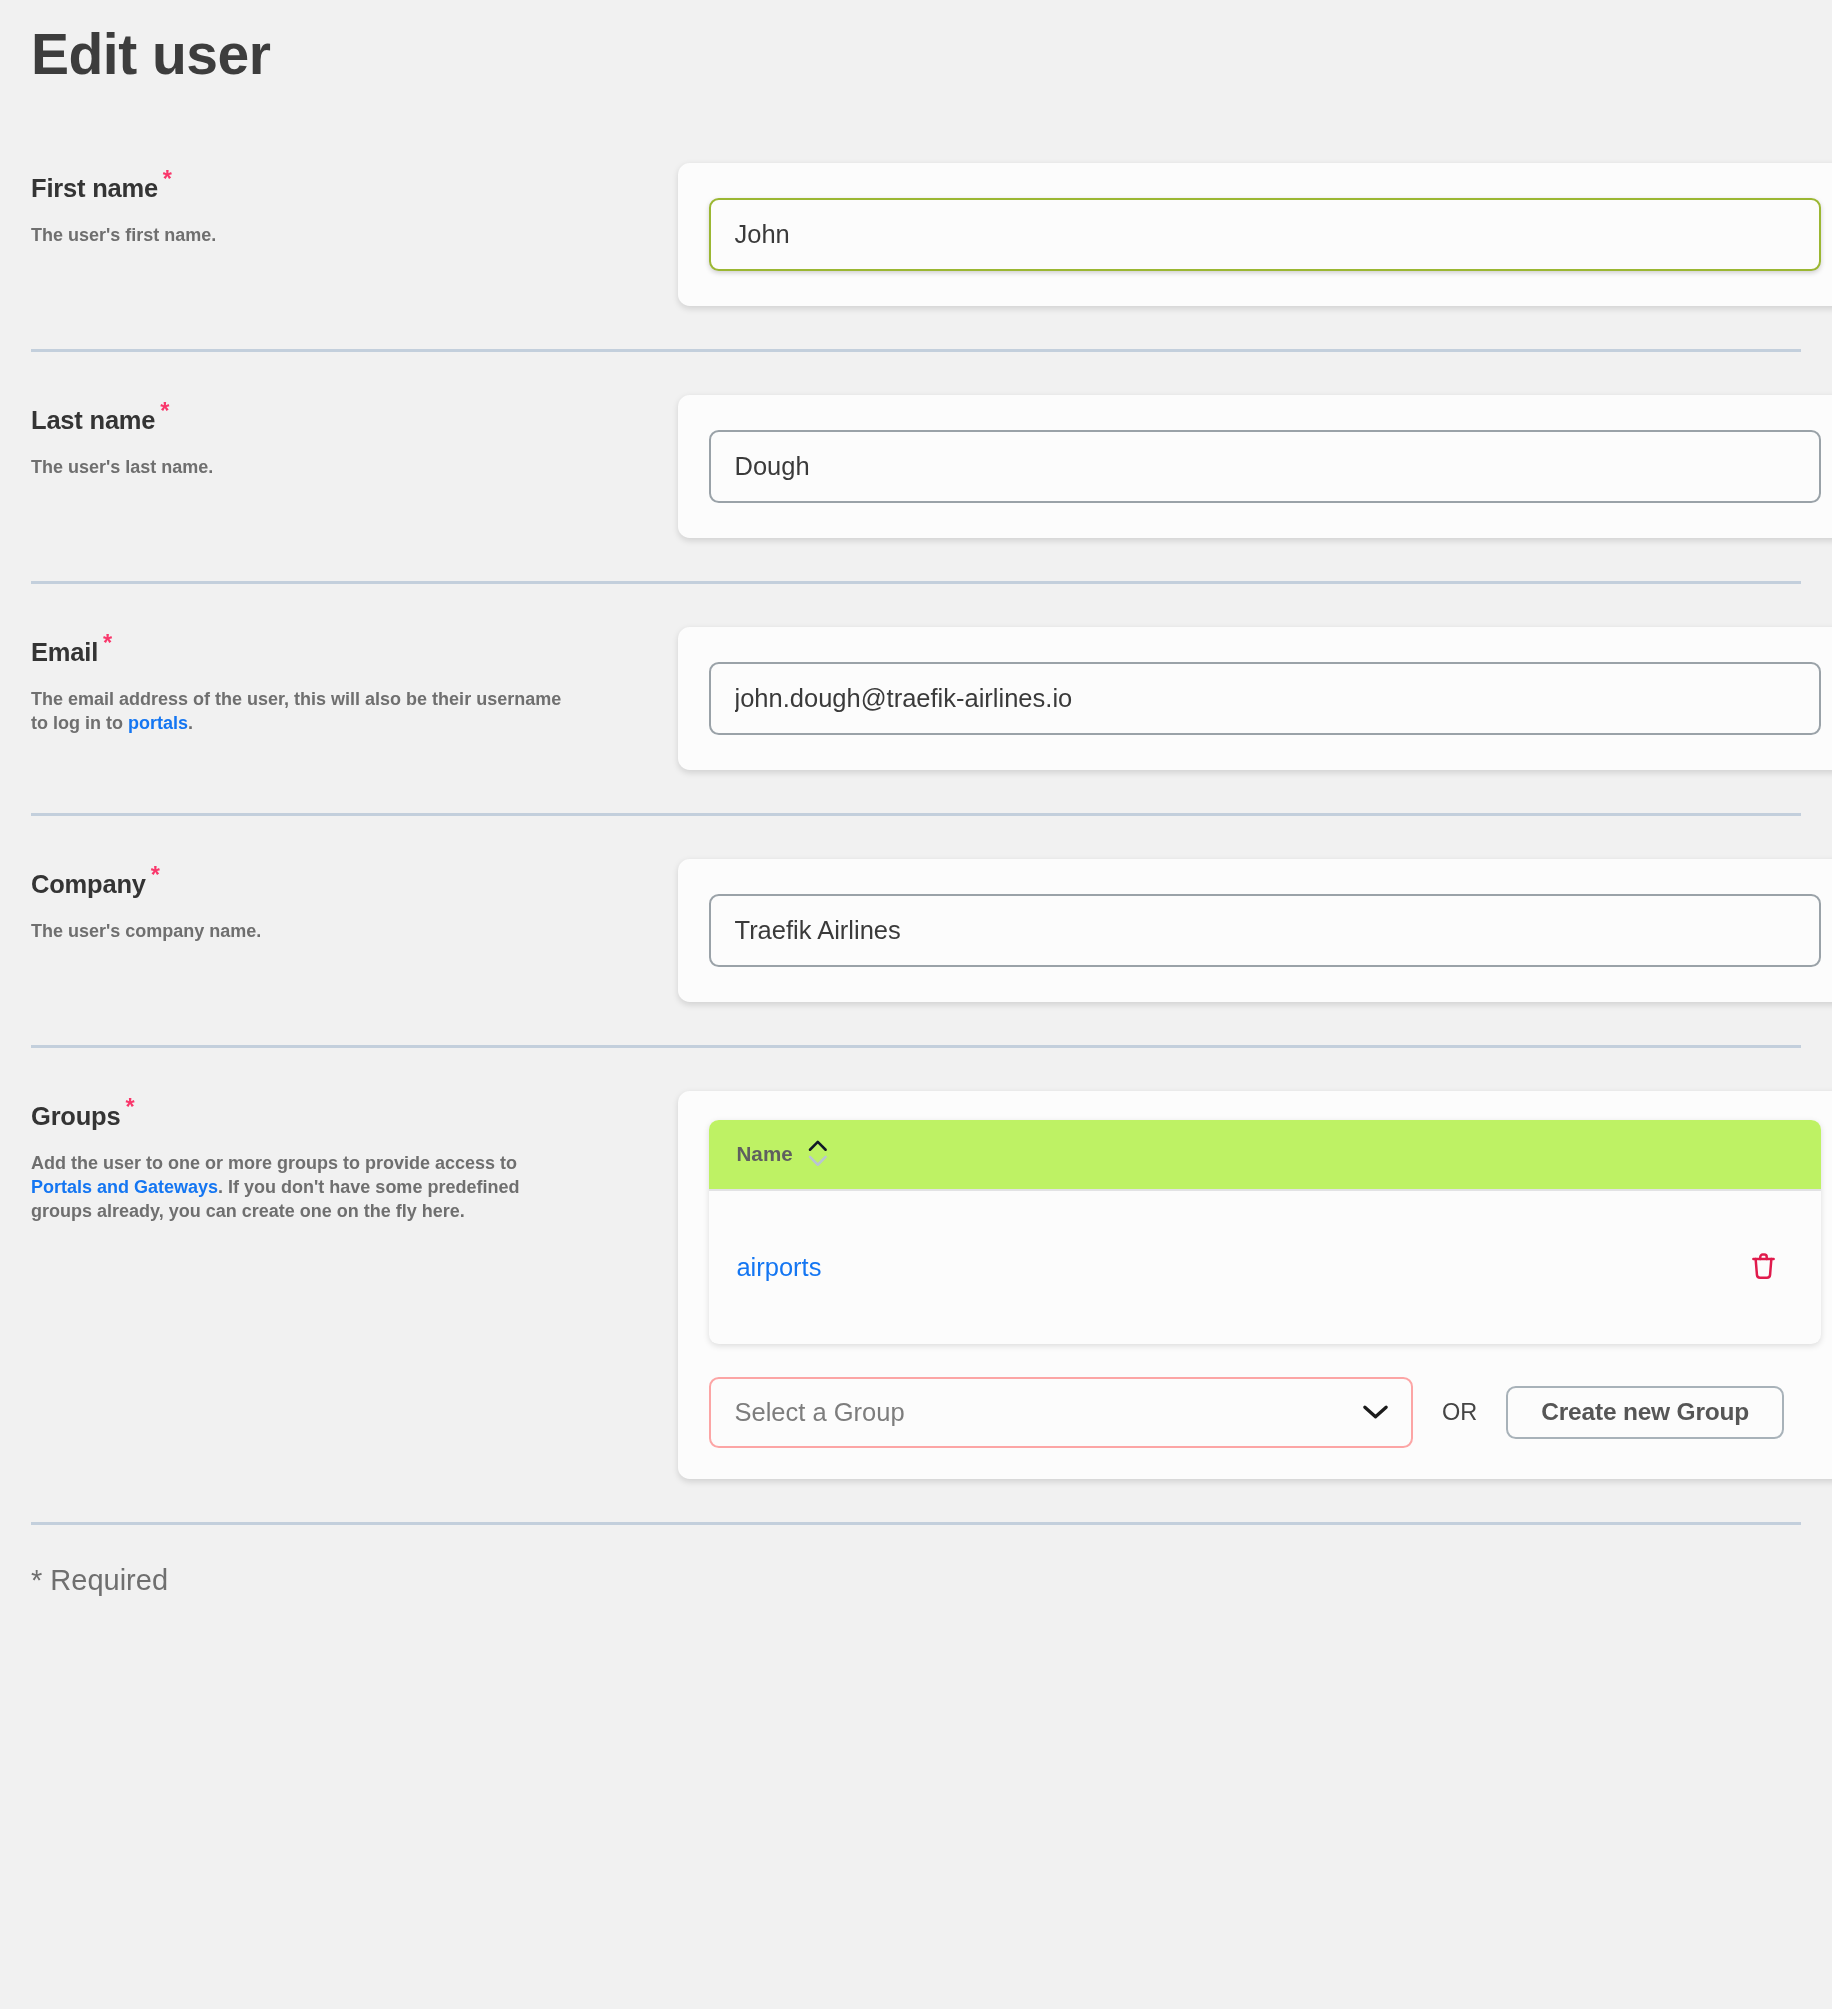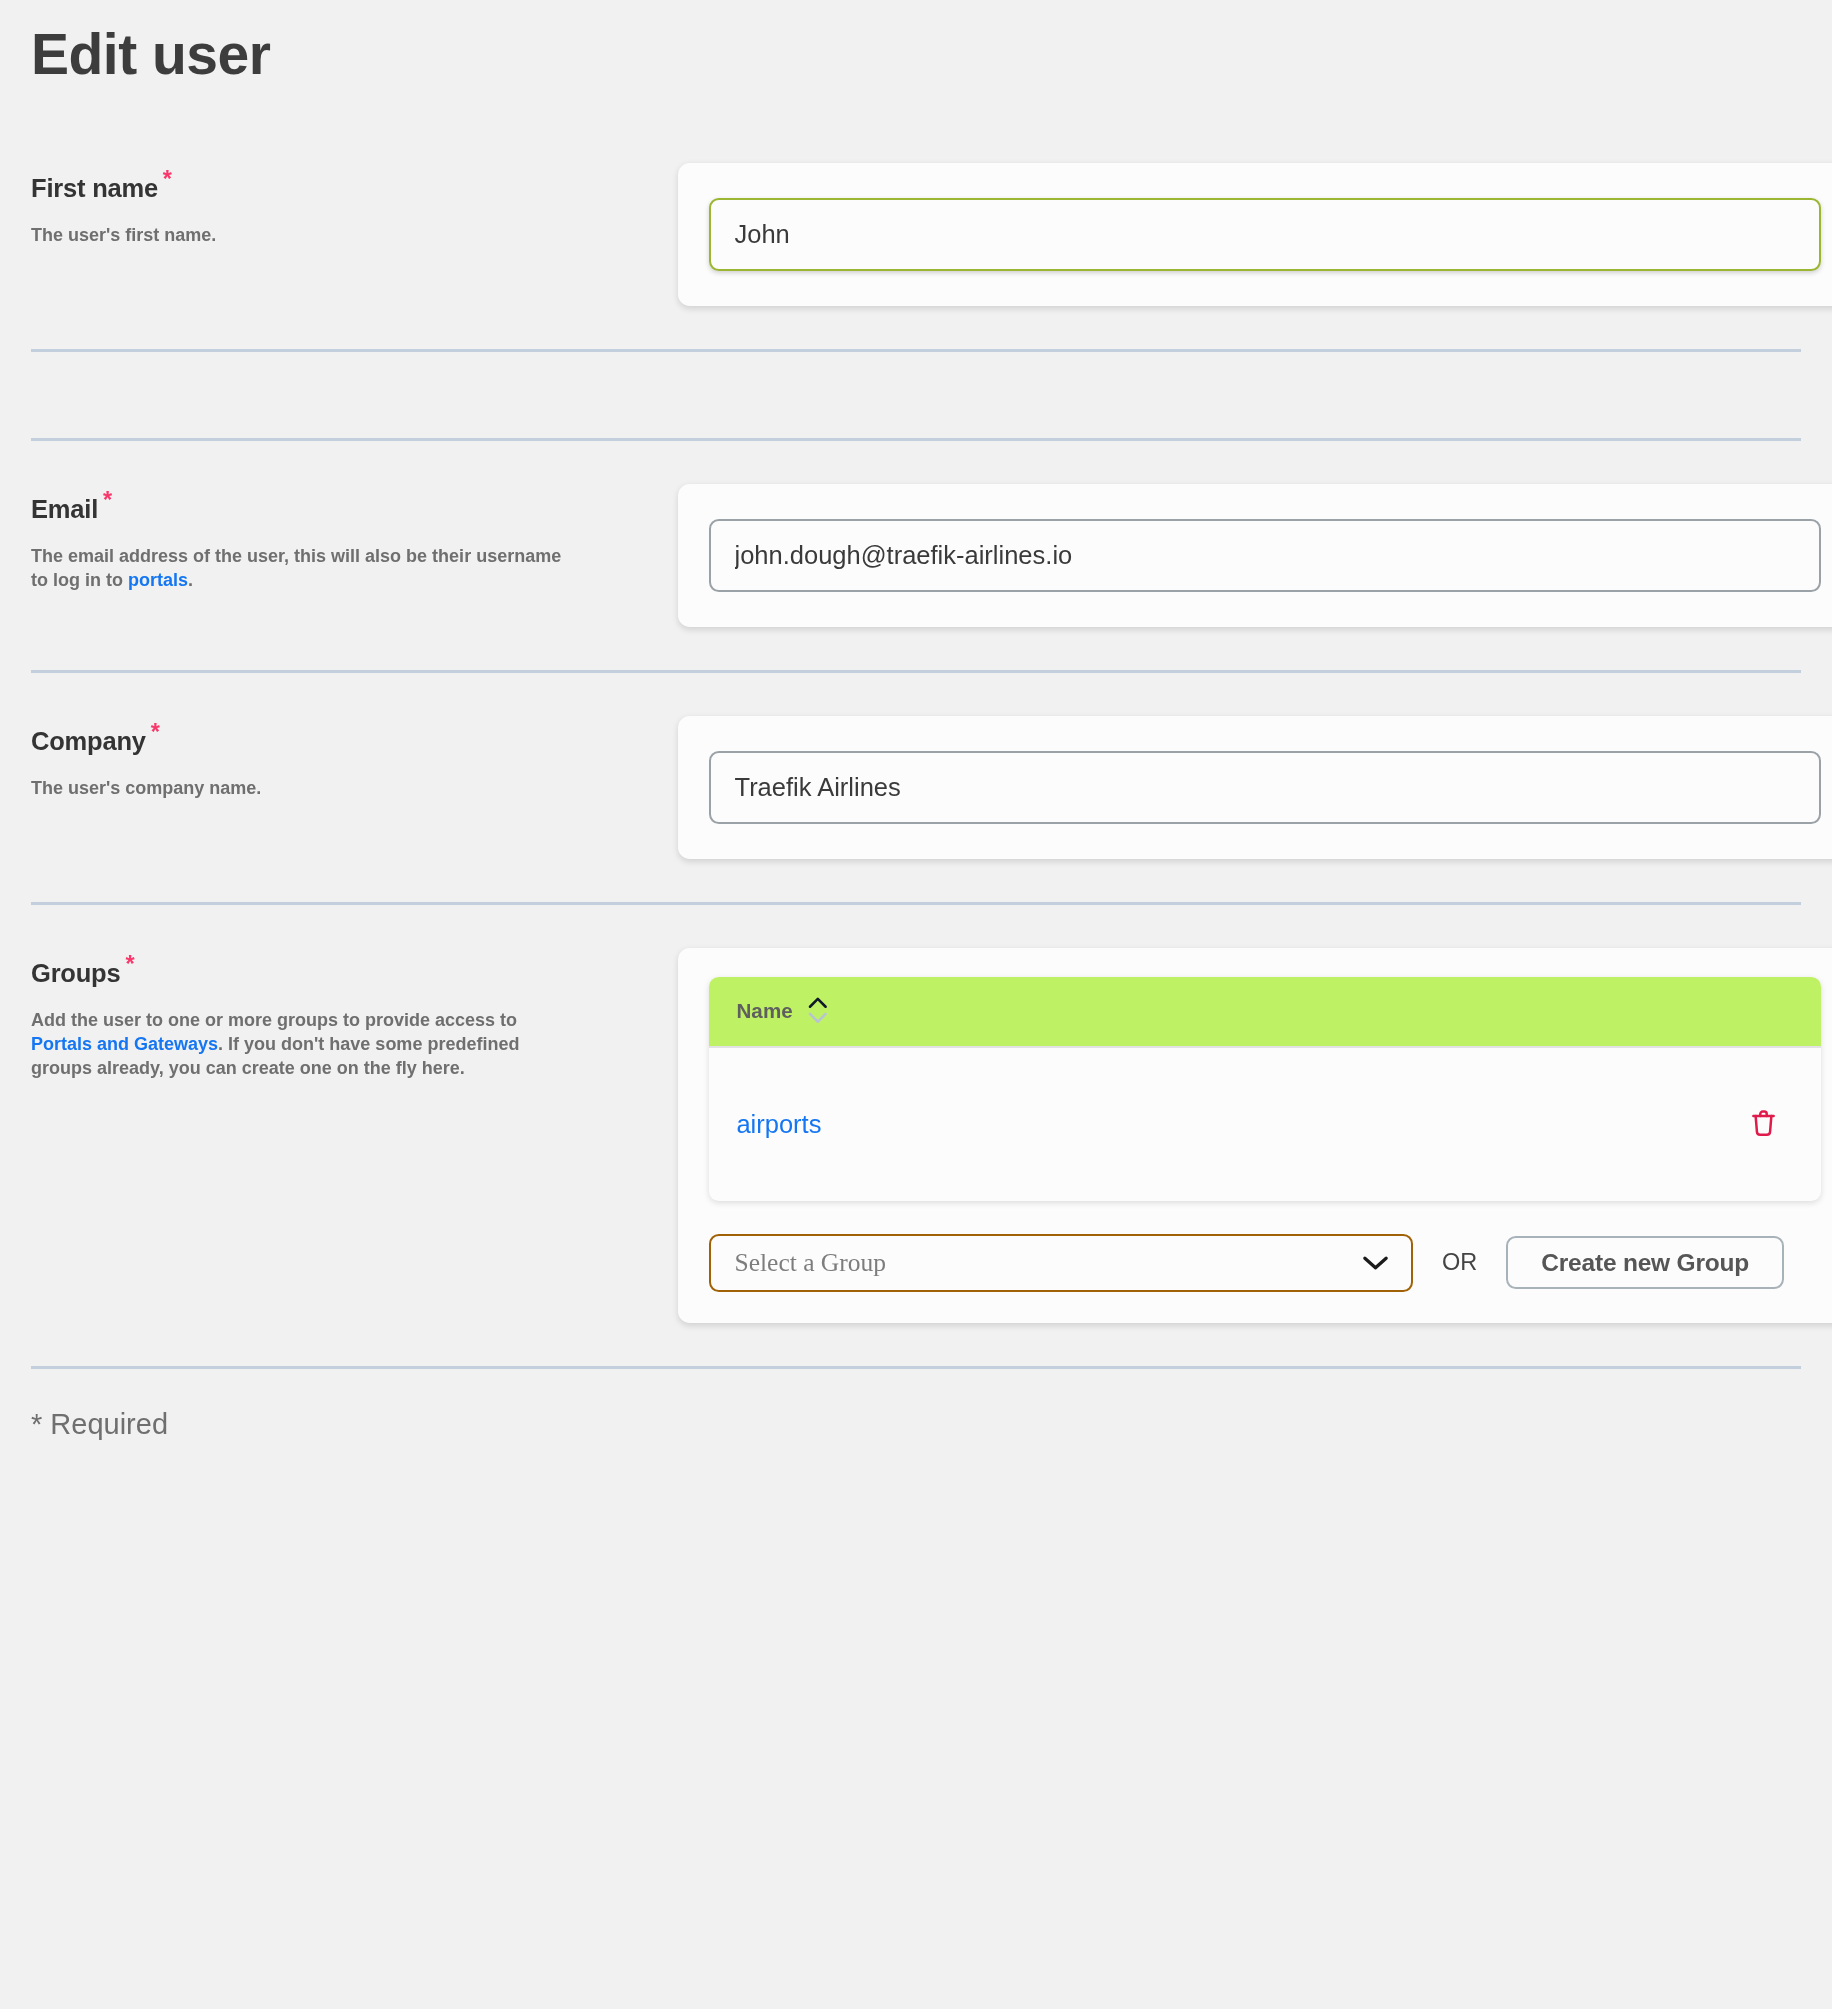--- a/index.html
+++ b/index.html
@@ -169,31 +169,30 @@
   }
 
   .groups-actions {
     display: flex;
     align-items: center;
     margin-top: 33px;
   }
   .select-wrap { position: relative; width: 704px; }
   .select-box {
     width: 100%;
-    height: 58px;
-    border: 2px solid #a16207;
+    height: 71px;
+    border: 2px solid #fca5a5;
     border-radius: 9.8px;
     background: #fcfcfc;
     display: flex;
     align-items: center;
     padding: 0 23.5px;
     font-size: 25.5px;
     color: #7d7d7d;
     cursor: pointer;
-    font-family: Liberation Serif, serif;
   }
   .select-chevron {
     position: absolute;
     right: 23.5px; top: 50%;
     transform: translateY(-50%);
     line-height: 0;
     pointer-events: none;
   }
   .or-text {
     font-size: 23.5px;
@@ -282,20 +281,31 @@
         <div class="card">
           <input class="text-input focused" type="text" value="John" style="">
         </div>
       </div>
     </div>
 
     <div class="spacer-sm"></div>
     <div class="row-divider"></div>
     <div class="spacer-sm"></div>
 
+    <div class="form-row">
+      <div class="label-col">
+        <span class="field-label"><span>Last name</span><span class="req-star">*</span></span>
+        <div class="field-help">The user's last name.</div>
+      </div>
+      <div class="control-col">
+        <div class="card">
+          <input class="text-input" type="text" value="Dough" style="">
+        </div>
+      </div>
+    </div>
 
     <div class="spacer-sm"></div>
     <div class="row-divider"></div>
     <div class="spacer-sm"></div>
 
     <div class="form-row">
       <div class="label-col">
         <span class="field-label"><span>Email</span><span class="req-star">*</span></span>
         <div class="field-help"><span>The email address of the user, this will also be their username to log in to </span><a class="link" href="#">portals</a><span>.</span></div>
       </div>

